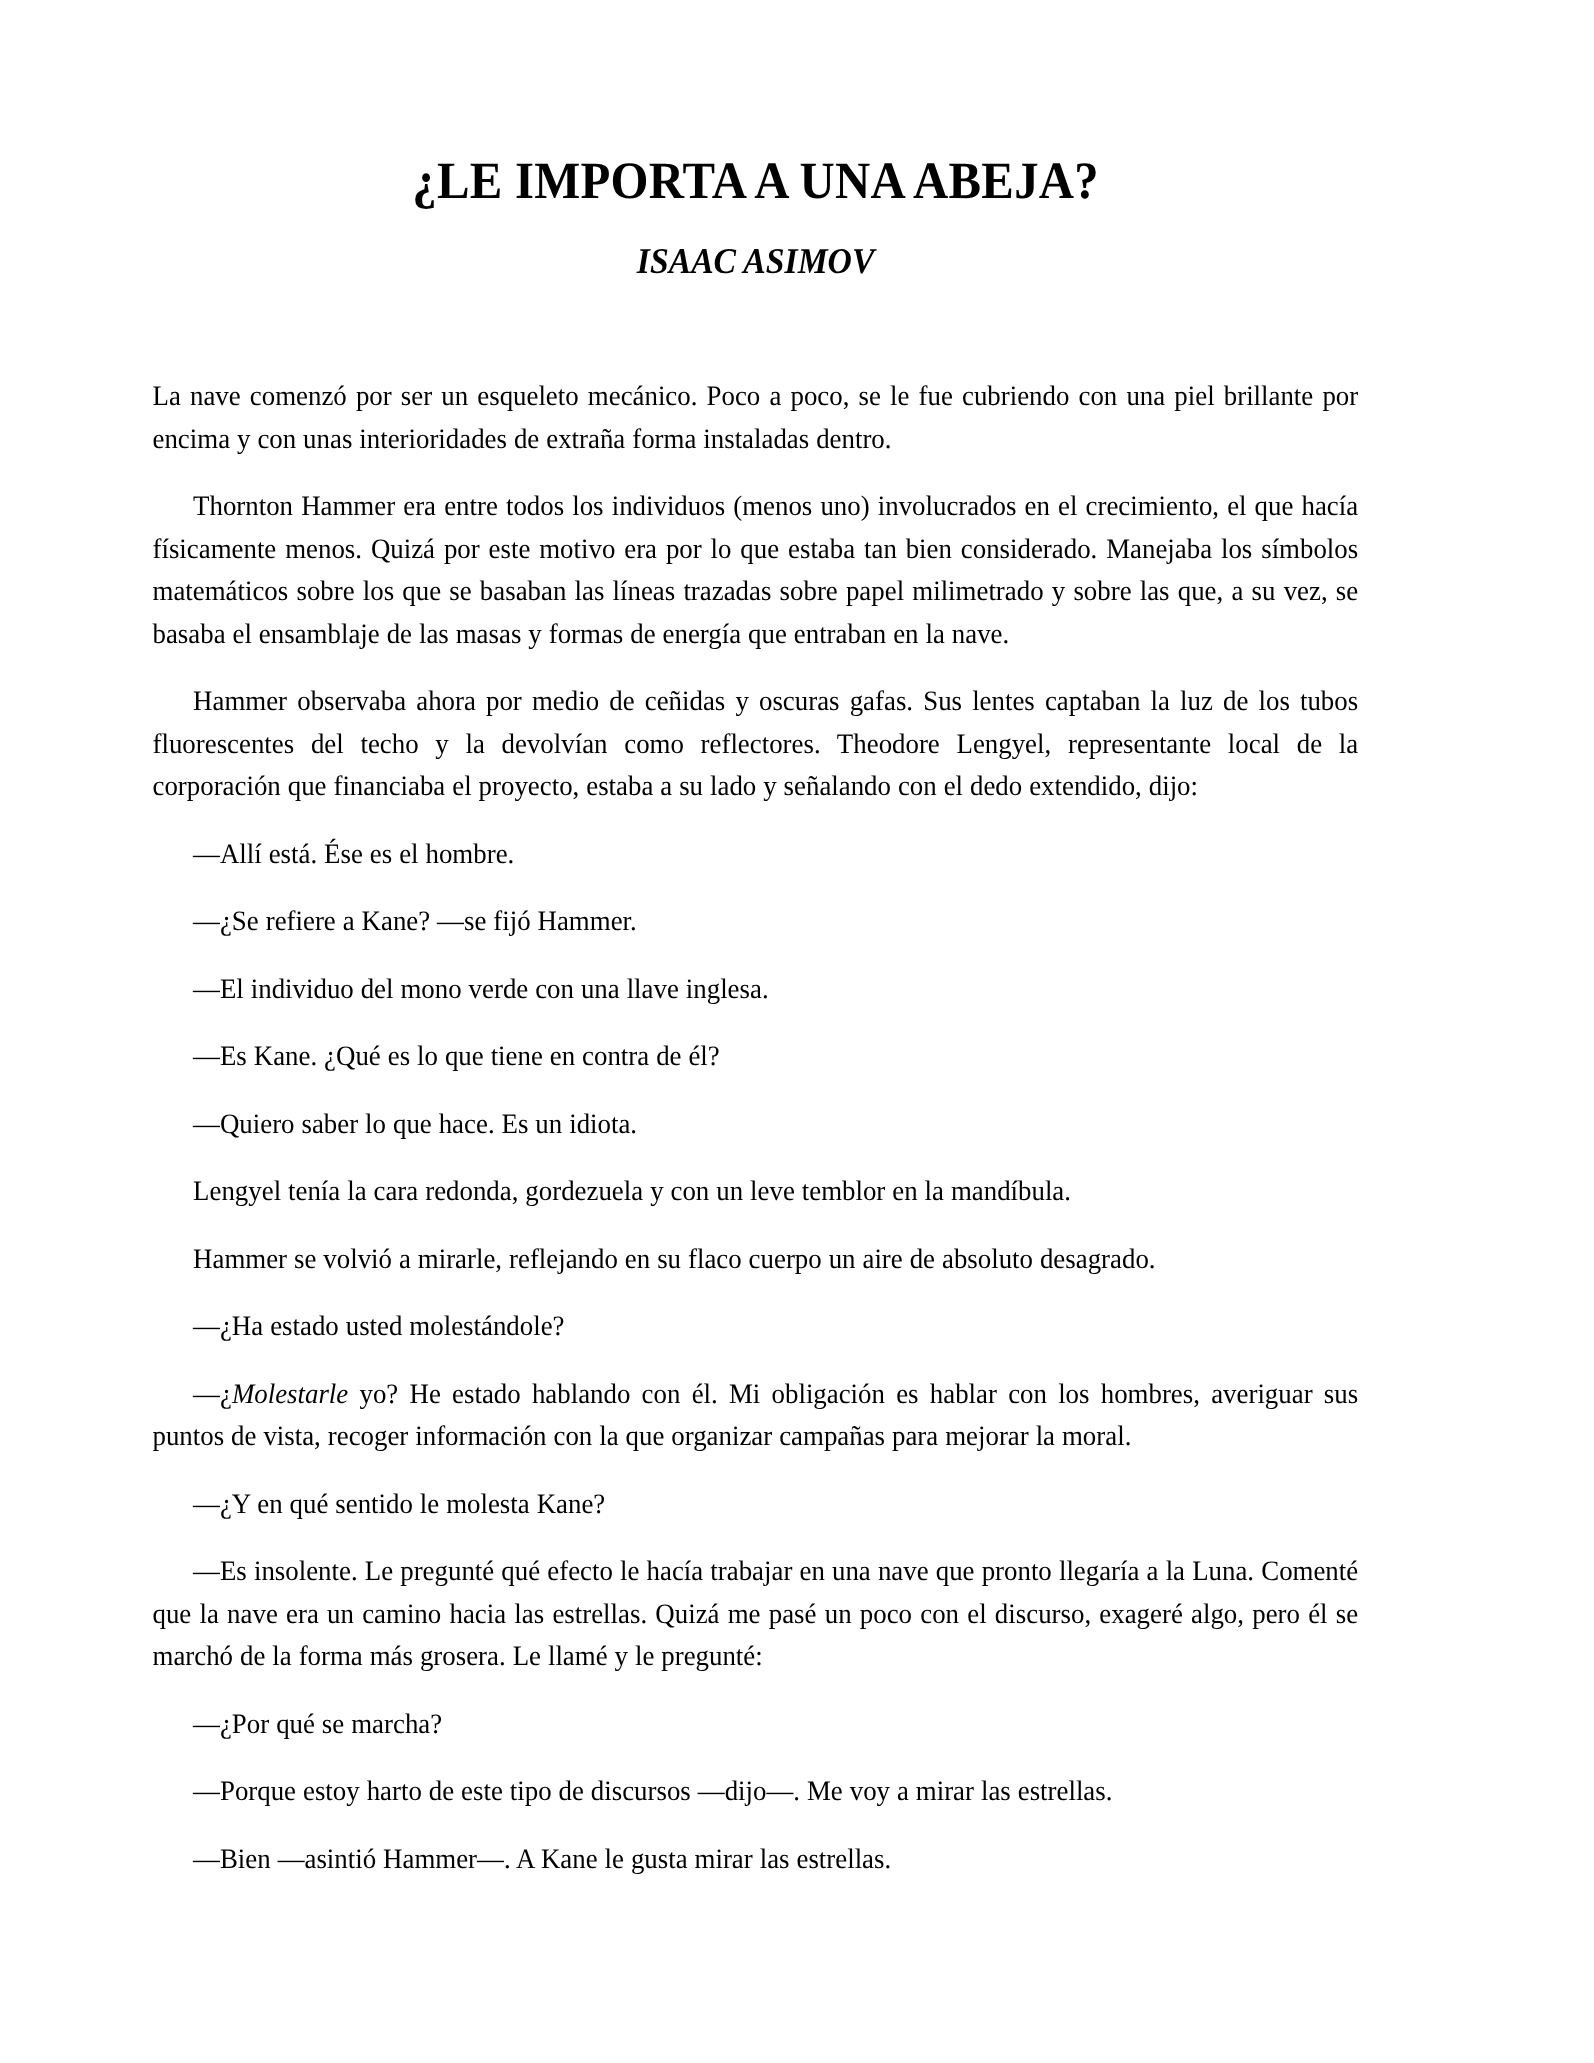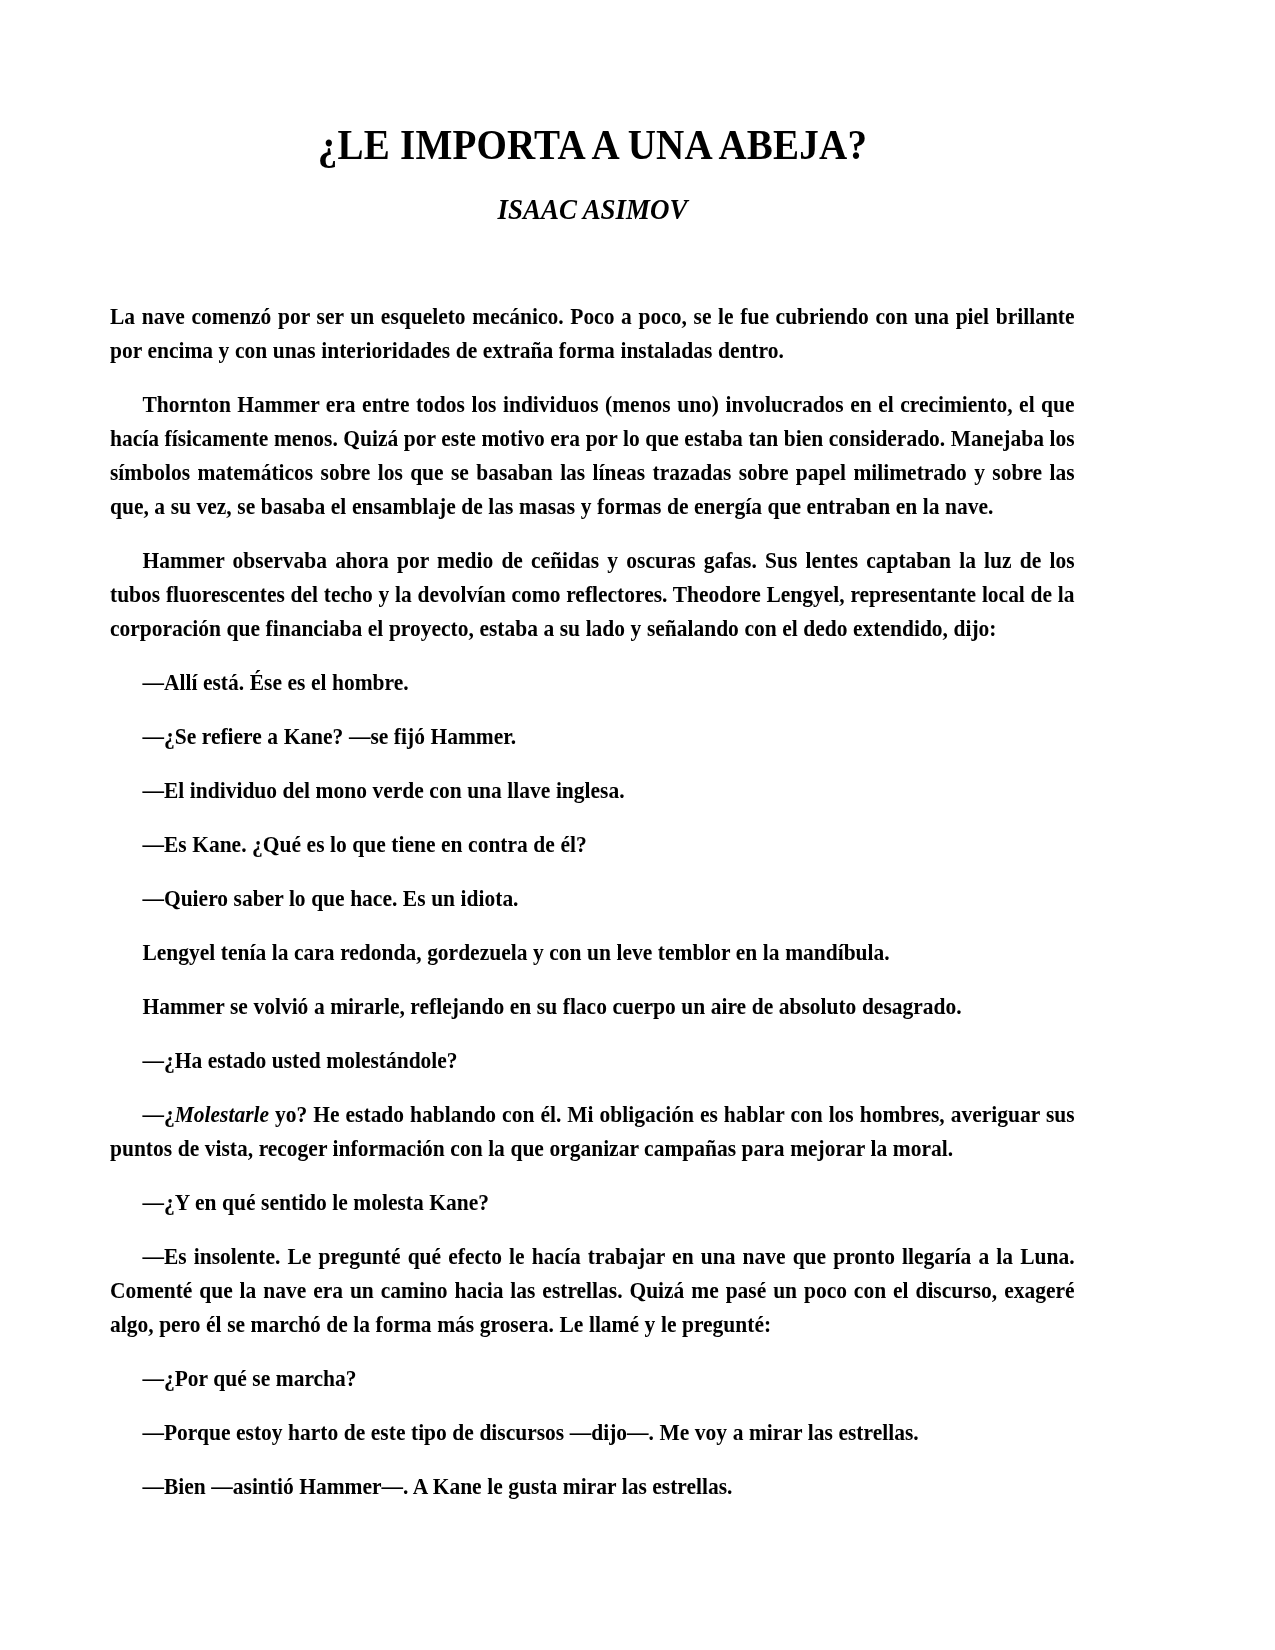--- a/index.html
+++ b/index.html
@@ -13,21 +13,21 @@
     height: 1650px;
     margin: 0 auto;
     background: #ffffff;
     box-sizing: border-box;
     overflow: hidden;
     font-family: "Liberation Serif", "DejaVu Serif", serif;
     color: #000000;
   }
   .content {
     position: absolute;
-    left: 110px;
+    left: 122px;
     top: 0;
     width: 965px;
   }
 
   
   .doc-title {
     margin: 0;
     padding-top: 122px;
     text-align: center;
     font-weight: bold;
@@ -46,21 +46,20 @@
     font-style: italic;
     font-size: 29px;
     line-height: 1.15;
     transform: scaleX(0.93);
     transform-origin: center top;
   }
 
   
   .body-block {
     padding-top: 74px;
-    font-weight: bold;
   }
   p.para {
     margin: 0 0 20px 0;
     font-size: 22.5px;
     line-height: 34px;
     text-align: justify;
     text-justify: inter-word;
     word-spacing: 0.2px;
     transform: scaleX(0.955);
     transform-origin: left top;

